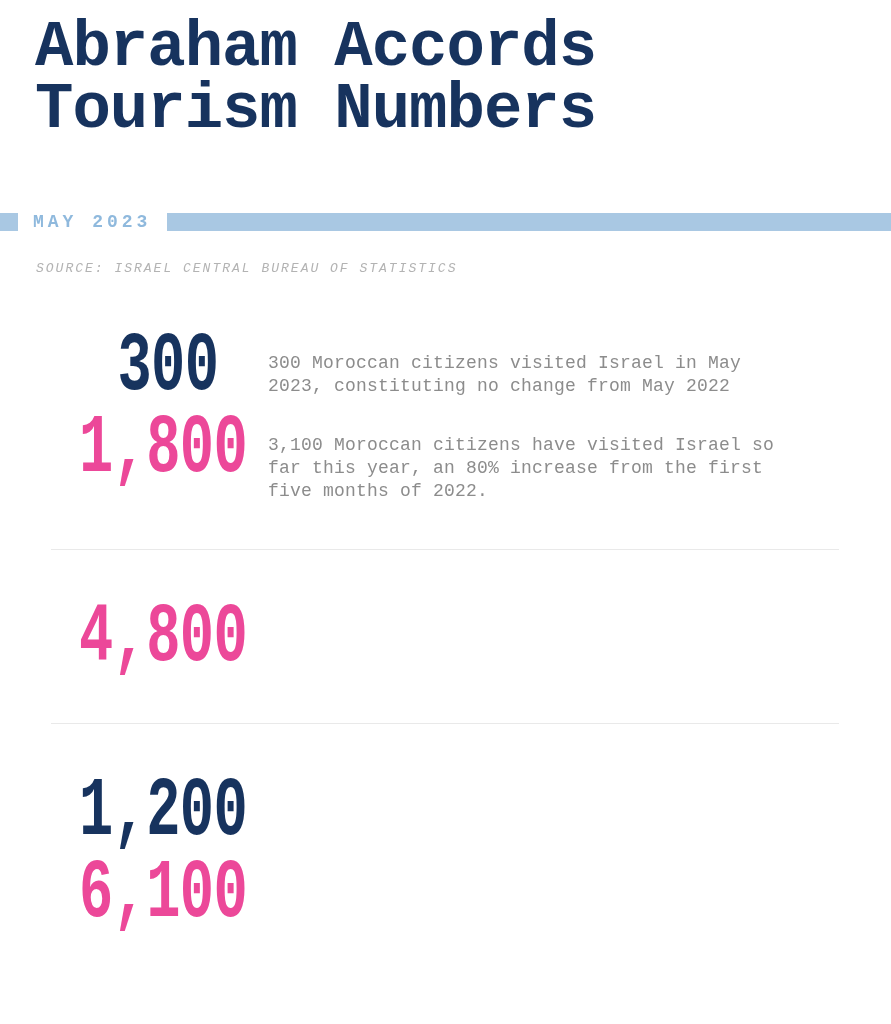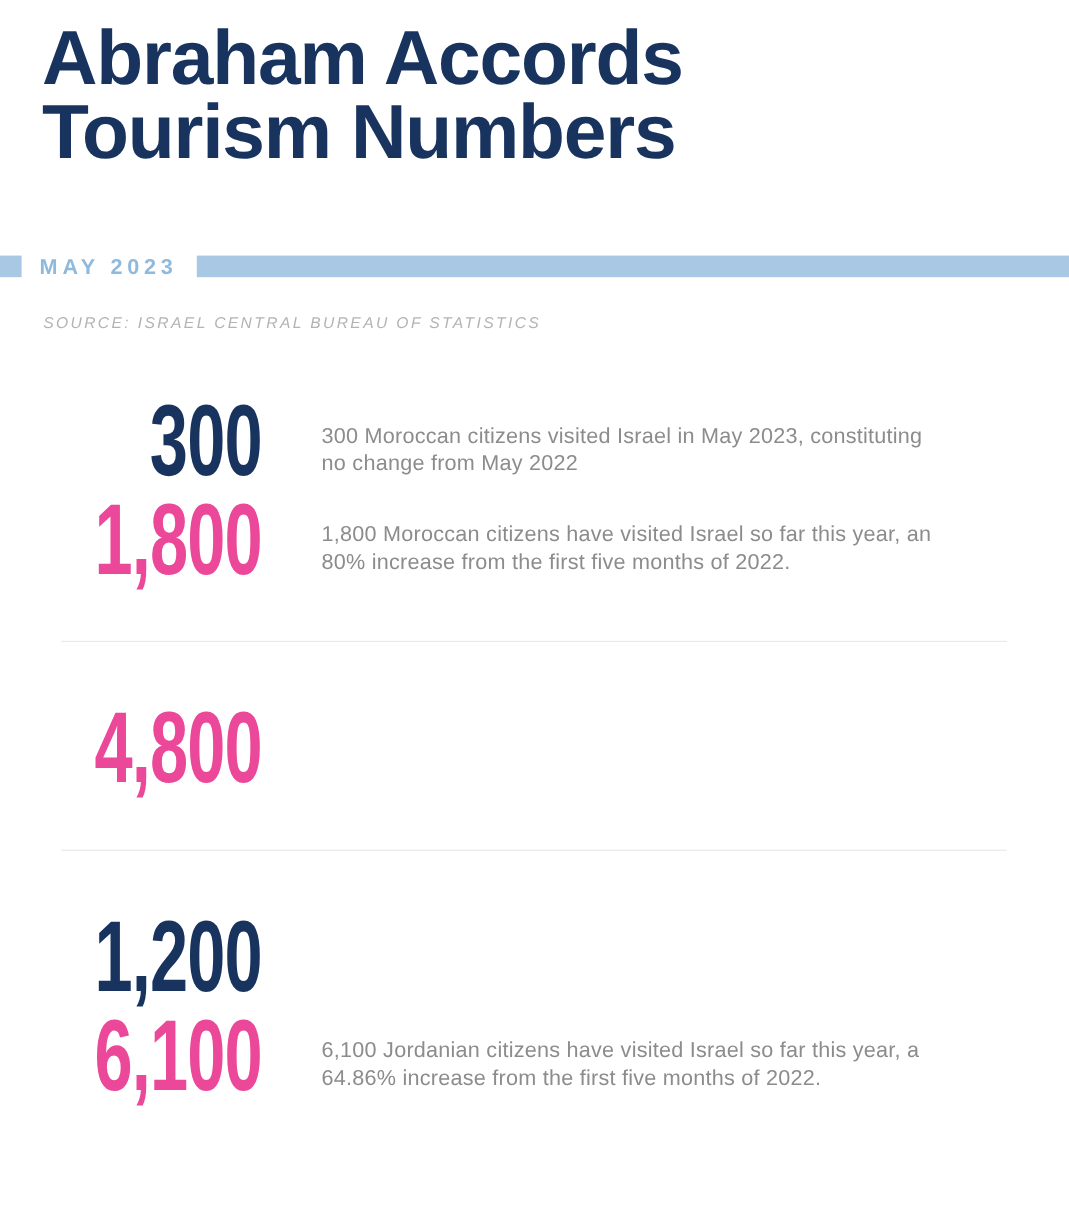--- a/index.html
+++ b/index.html
@@ -2,21 +2,21 @@
 <html><head>
 <meta charset="utf-8">
 <style>
   html, body { margin: 0; padding: 0; background: #ffffff; }
   .page {
     position: relative;
     width: 891px;
     height: 1024px;
     background: #ffffff;
     overflow: hidden;
-    font-family: Liberation Sans, sans-serif;
+    font-family: Liberation Mono, monospace;
   }
   .title {
     margin: 17px 0 0 35px;
     font-size: 64px;
     line-height: 62px;
     font-weight: bold;
     letter-spacing: -1px;
     color: #17335e;
   }
   .banner {
@@ -108,21 +108,21 @@
       <div class="stat-row">
         <div class="stat-num navy">
           <span class="condense">300</span>
         </div>
         <p class="stat-desc">300 Moroccan citizens visited Israel in May 2023, constituting no change from May 2022</p>
       </div>
       <div class="stat-row">
         <div class="stat-num light">
           <span class="condense">1,800</span>
         </div>
-        <p class="stat-desc">1,800 Moroccan citizens have visited Israel so far this year, an 80% increase from the first five months of 2022.</p>
+        <p class="stat-desc">3,100 Moroccan citizens have visited Israel so far this year, an 80% increase from the first five months of 2022.</p>
       </div>
     </section>
 
     <hr class="divider">
 
     <section class="stat-section">
       <div class="stat-row">
         <div class="stat-num light">
           <span class="condense">4,800</span>
         </div>
@@ -134,18 +134,17 @@
     <section class="stat-section">
       <div class="stat-row">
         <div class="stat-num navy">
           <span class="condense">1,200</span>
         </div>
       </div>
       <div class="stat-row">
         <div class="stat-num light">
           <span class="condense">6,100</span>
         </div>
-        <p class="stat-desc">6,100 Jordanian citizens have visited Israel so far this year, a 64.86% increase from the first five months of 2022.</p>
       </div>
     </section>
 
   </div>
 </div>
 
 </body></html>

